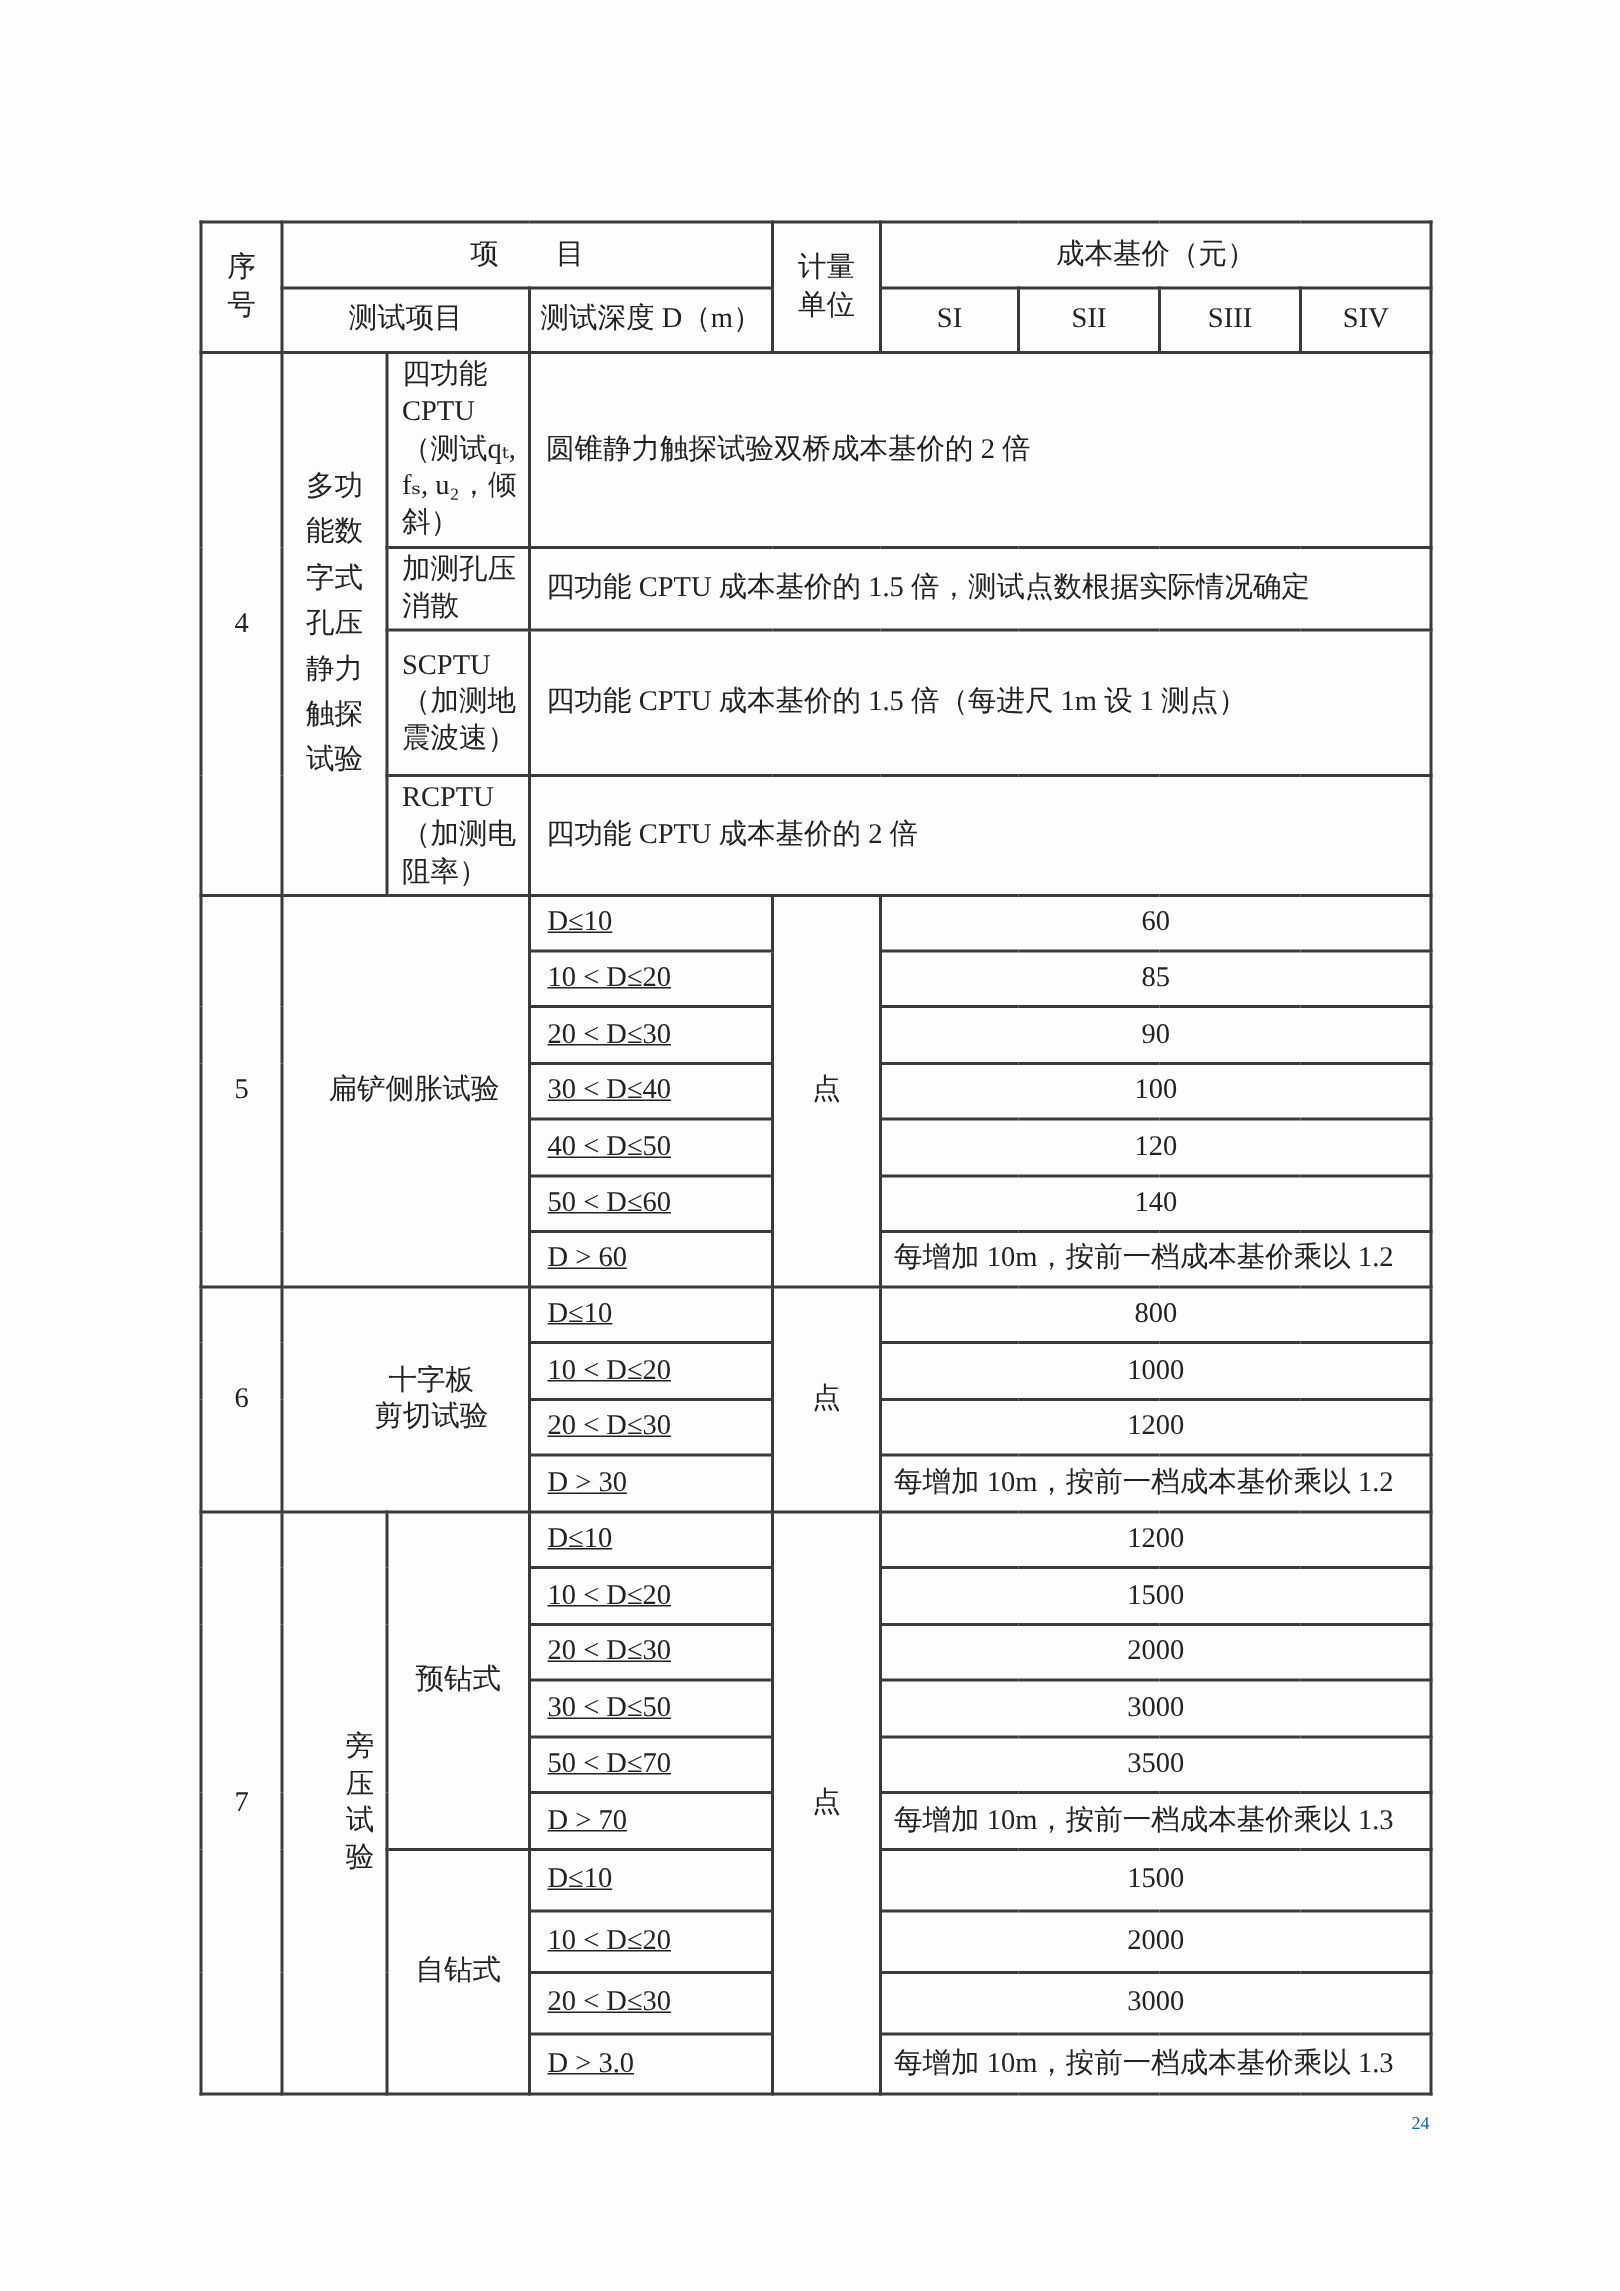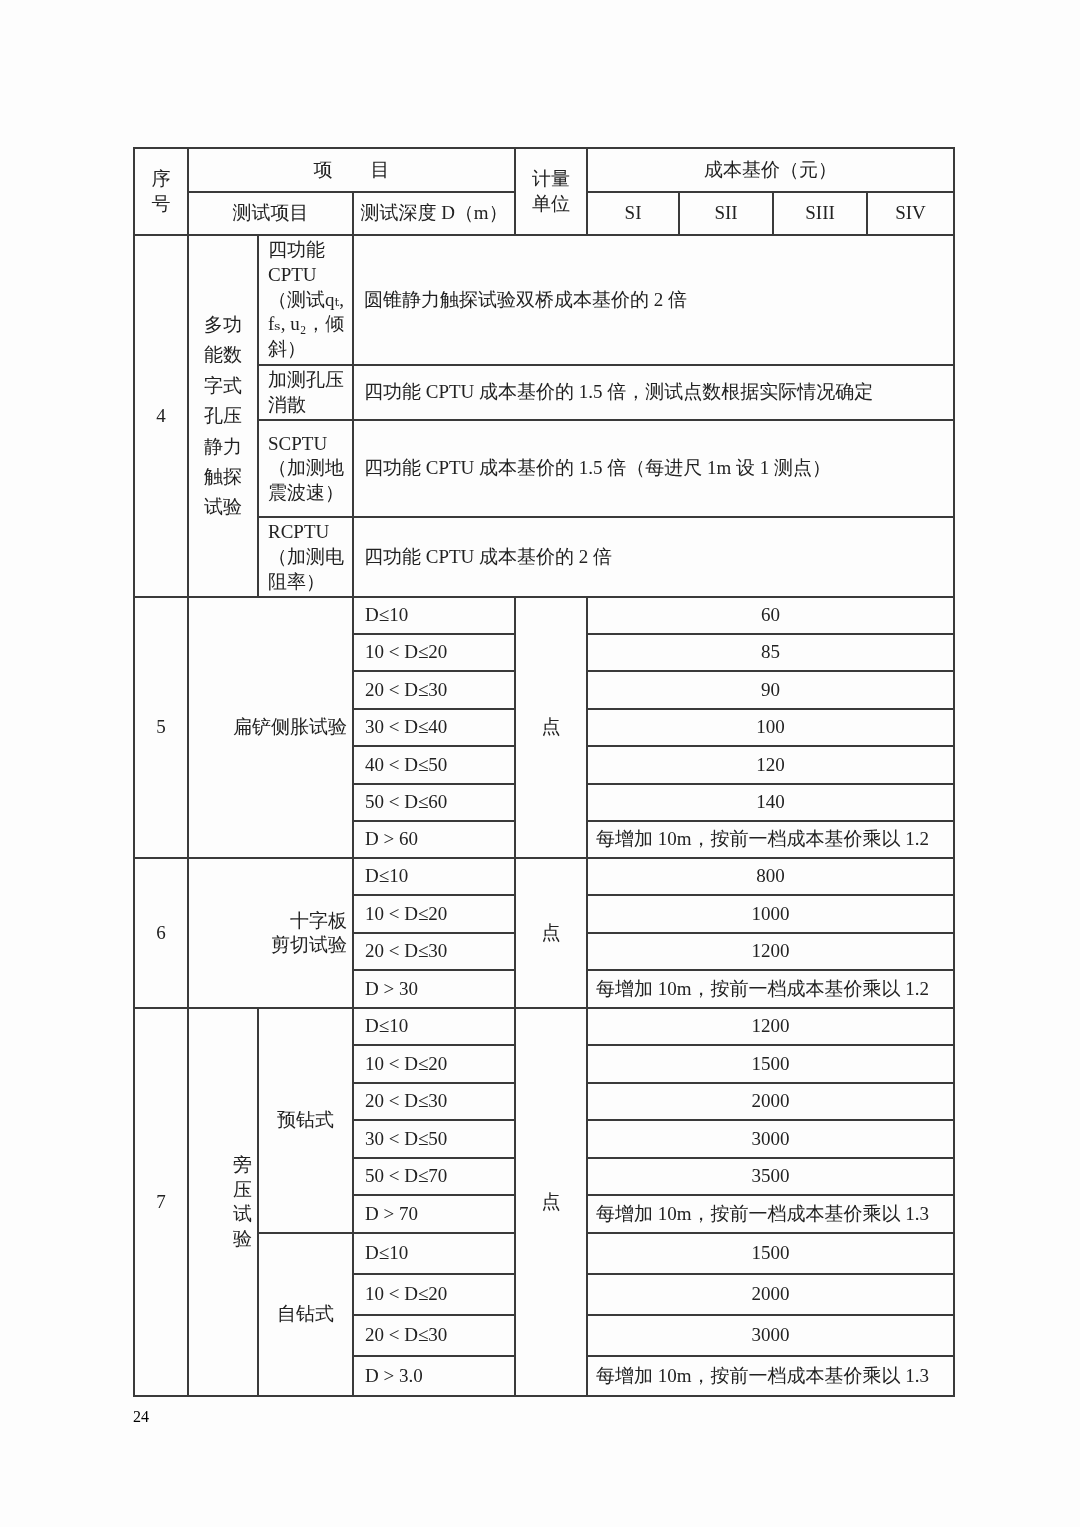--- a/index.html
+++ b/index.html
@@ -20,42 +20,42 @@
   }
   td {
     border: 2px solid #3a3a3a;
     font-size: 19px;
     line-height: 1.3;
     vertical-align: middle;
     padding: 2px 5px;
     overflow: hidden;
   }
   .c { text-align: center; }
-  .l { text-align: left; padding-left: 11px; }
+  .l { text-align: left; padding-left: 11px; text-decoration: underline; }
   .lbl { text-align: left; padding-left: 9px; margin-left: 47px; }
   .desc { text-align: left; padding-left: 10px; border-radius: 11px; }
   .note { text-align: left; padding-left: 8px; }
-  .itm { text-align: right; padding-left: 16px; }
+  .itm { text-align: center; padding-left: 16px; }
   .prewrap { white-space: pre-line; padding-left: 39px; }
 
   
   .w1 { max-width: 1.35em; margin: 0 auto; text-align: center; }
   .w2 { max-width: 2.4em;  margin: 16px auto; text-align: center; }
   .w2v { max-width: 2.35em; margin: 0 auto; text-align: center; line-height: 1.6; }
 
   
   .h31 { height: 31px; }  .h30 { height: 30px; }
   .h120 { height: 120px; } .h52 { height: 52px; }
   .h97 { height: 97px; }   .h68 { height: 68px; }
   .h37 { height: 37px; }   .h38 { height: 38px; }
   .h41 { height: 41px; }   .h40 { height: 40px; }
 
   .page-number {
     position: absolute; left: 133px; top: 1408px; width: 820px;
-    text-align: left; font-size: 16px; color: #000000;
+    text-align: right; font-size: 12px; color: #0369a1;
   }
 </style>
 </head>
 <body>
 
 <div class="page">
 
   <table class="cost-table">
     <colgroup>
       <col style="width:54px">

